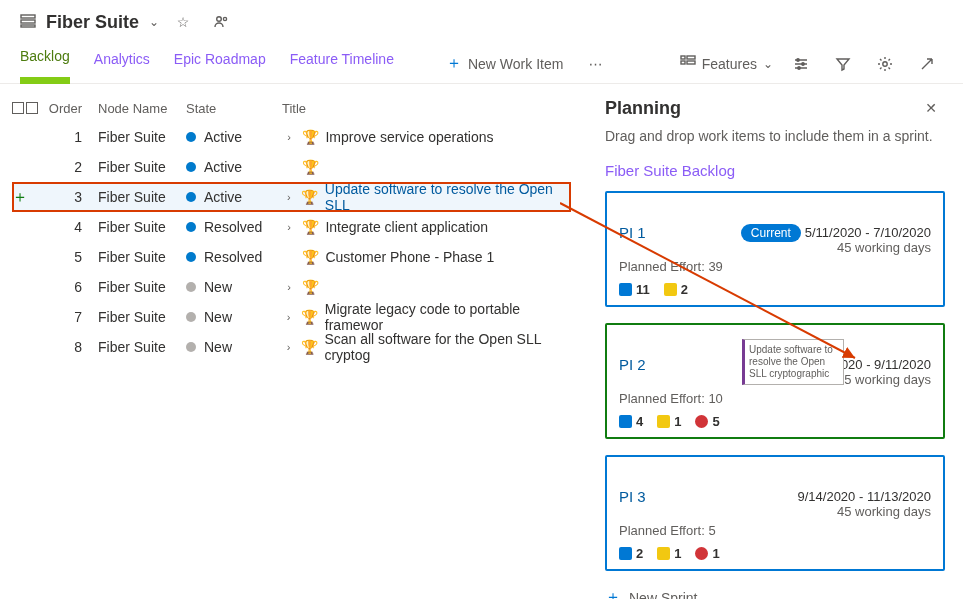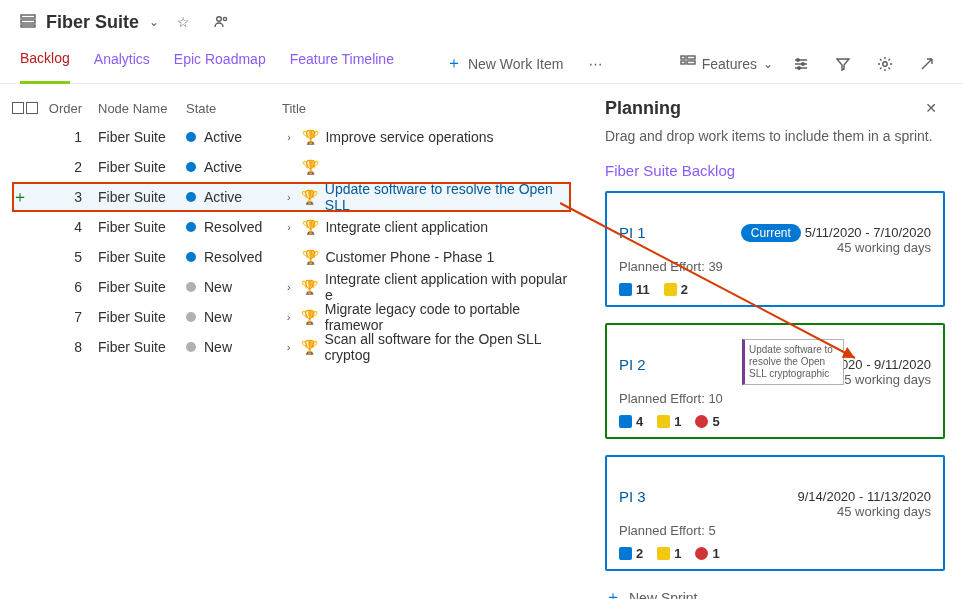--- a/index.html
+++ b/index.html
@@ -3,21 +3,21 @@
 <meta charset="utf-8">
 <style>
 * { box-sizing: border-box; margin: 0; padding: 0; font-family: "Segoe UI", -apple-system, sans-serif; }
 body { width: 963px; height: 599px; background: #fff; color: #323130; font-size: 14px; overflow: hidden; position: relative; }
 .header { display: flex; align-items: center; padding: 8px 20px; gap: 10px; }
 .header .title { font-size: 18px; font-weight: 600; }
 .icon-btn { width: 28px; height: 28px; display: inline-flex; align-items: center; justify-content: center; color: #605e5c; cursor: pointer; }
 .chev { font-size: 12px; color: #605e5c; }
 .tabs { display: flex; align-items: center; padding: 0 20px; gap: 24px; border-bottom: 1px solid #edebe9; height: 40px; position: relative; }
 .tab { color: #8b5cf6; cursor: pointer; padding: 0 0 9px; height: 40px; display: flex; align-items: center; }
-.tab.active { color: #b91c1c; border-bottom: 3px solid #84cc16; }
+.tab.active { color: #4d7c0f; border-bottom: 7px solid #84cc16; }
 .tab-actions { display: flex; align-items: center; gap: 18px; margin-left: 28px; }
 .new-item { display: flex; align-items: center; gap: 6px; color: #605e5c; cursor: pointer; }
 .plus { font-size: 16px; color: #0078d4; }
 .tool-right { position: absolute; right: 22px; display: flex; align-items: center; gap: 14px; }
 .features-btn { display: flex; align-items: center; gap: 6px; color: #605e5c; cursor: pointer; }
 .content { display: flex; height: calc(100% - 88px); }
 .grid { flex: 1; padding: 10px 12px 0 12px; }
 .ghead { display: flex; align-items: center; color: #605e5c; font-size: 13px; height: 28px; }
 .c-toggle { width: 34px; display:flex; gap:2px; }
 .c-order { width: 52px; text-align:right; padding-right:16px;}
@@ -219,21 +219,20 @@
           <div class="c-toggle"></div>
           <div class="c-order">6</div>
           <div class="c-node">Fiber Suite</div>
           <div class="c-state">
             <span class="state-dot st-new"></span>
             <span>New</span>
           </div>
           <div class="c-title">
             <span class="expander">›</span>
             <span class="trophy">🏆</span>
-            <span>Integrate client application with popular e</span>
           </div>
         </div>
         <div class="row">
           <div class="c-toggle"></div>
           <div class="c-order">7</div>
           <div class="c-node">Fiber Suite</div>
           <div class="c-state">
             <span class="state-dot st-new"></span>
             <span>New</span>
           </div>

